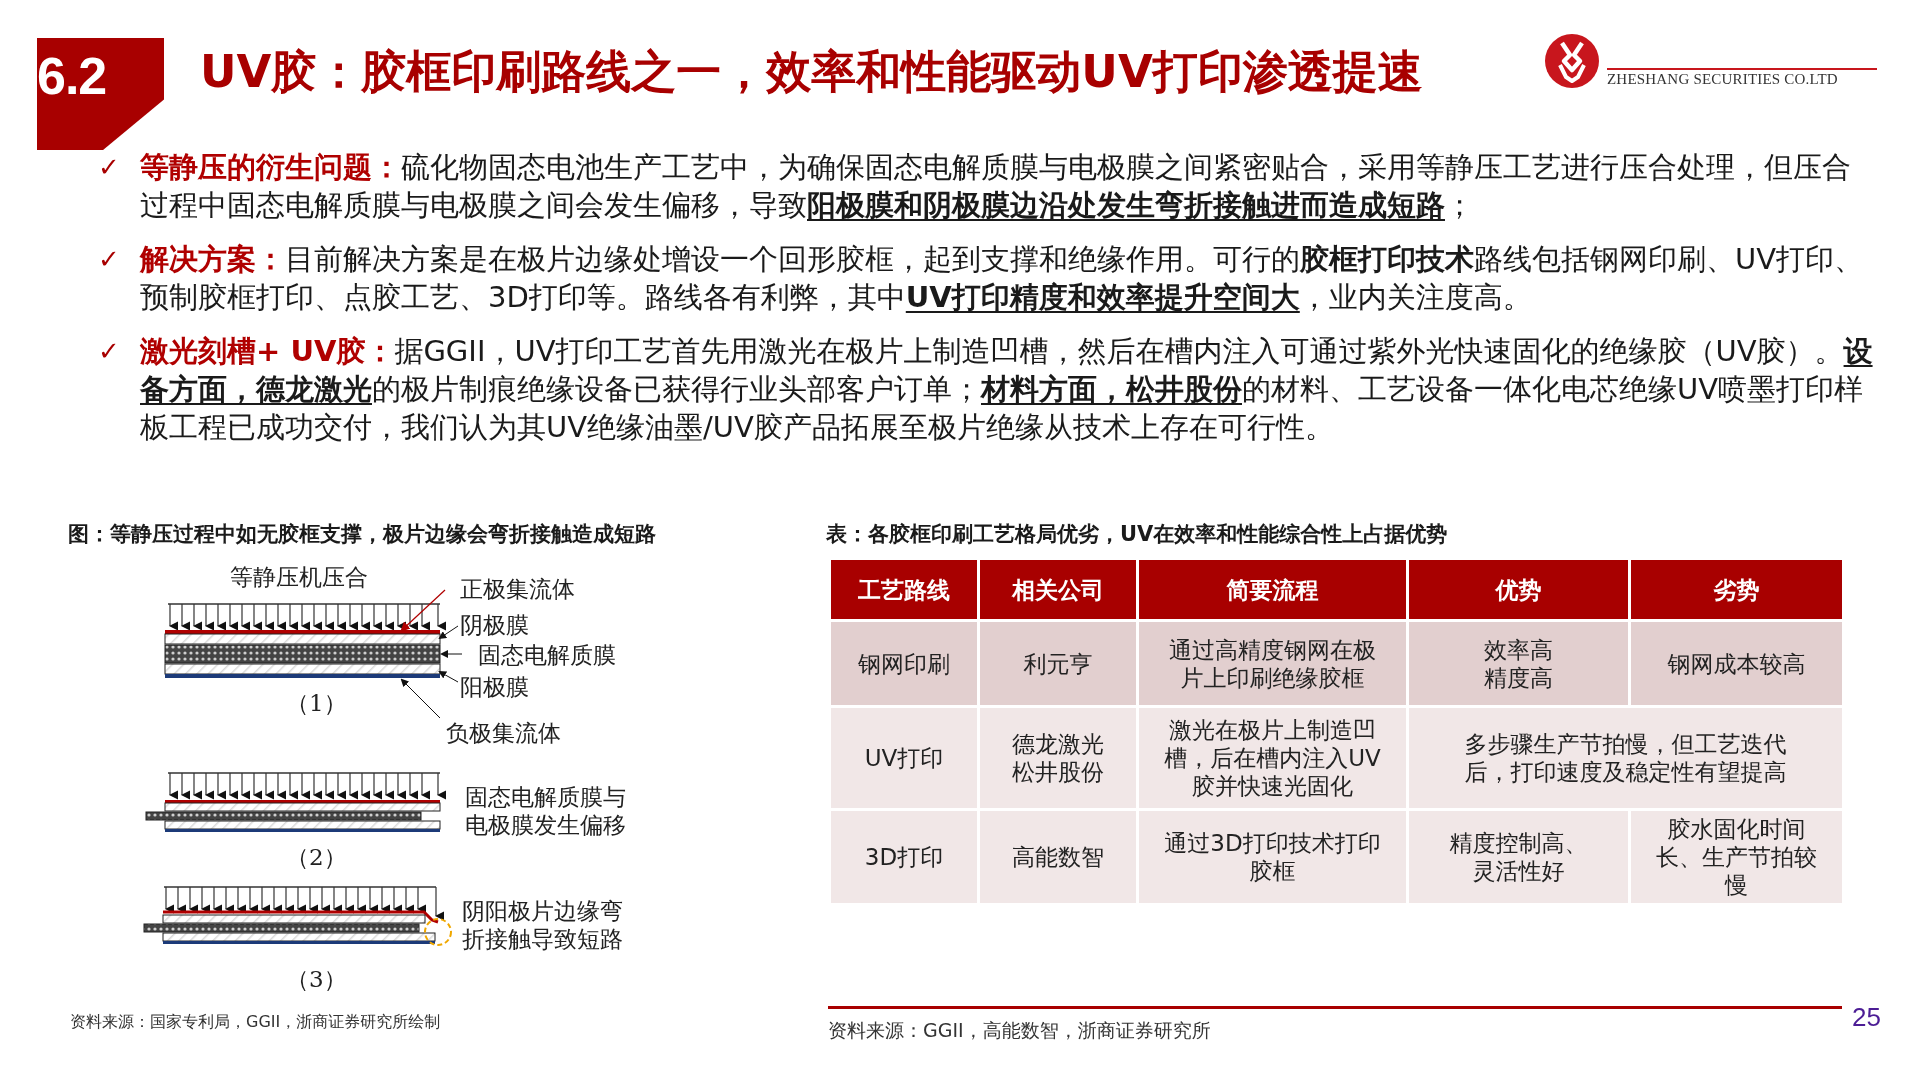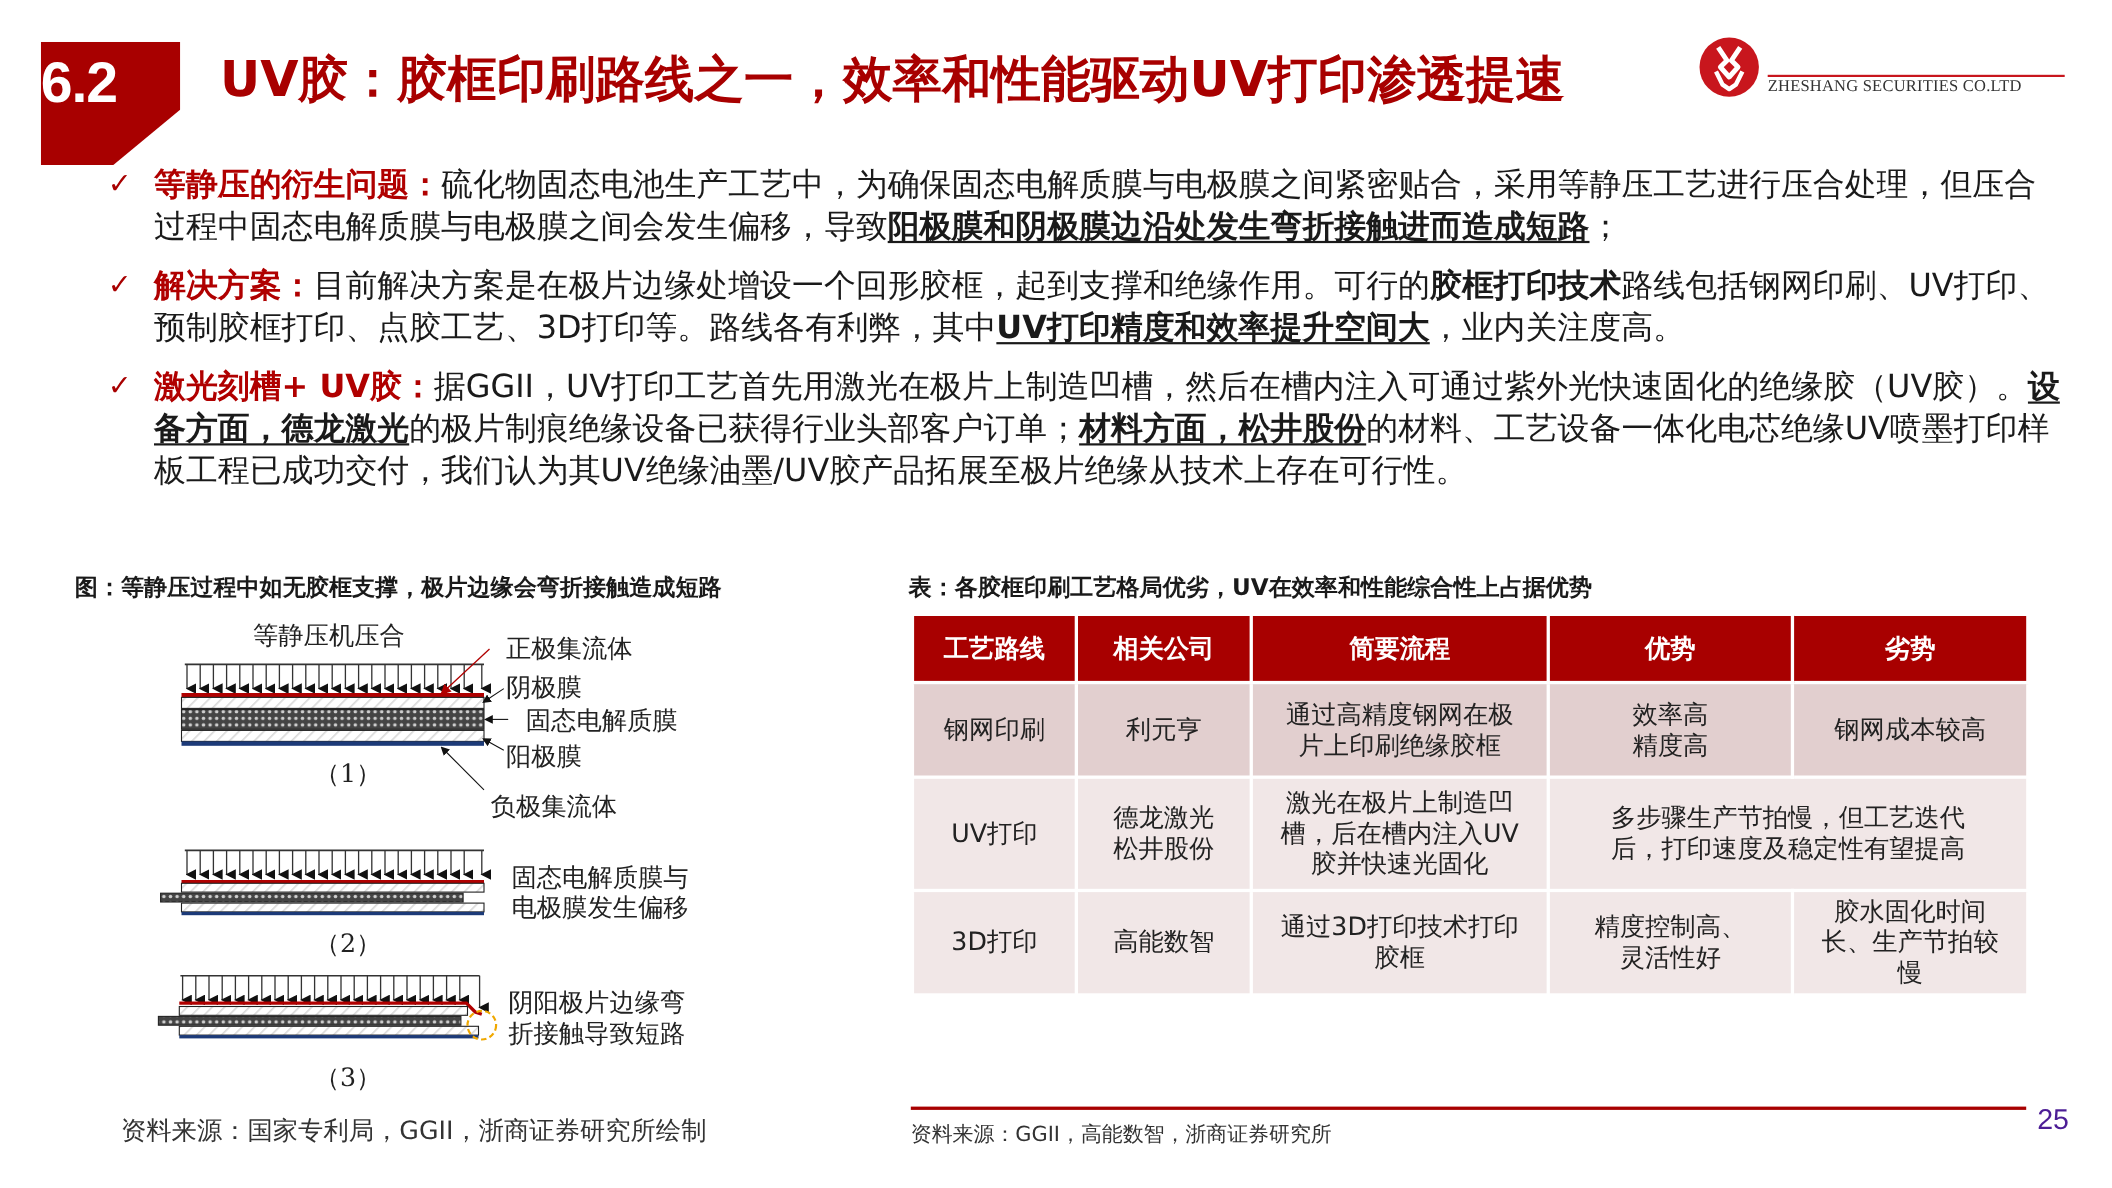--- a/index.html
+++ b/index.html
@@ -42,21 +42,21 @@
   .bullet { position: relative; padding-left: 42px; margin-bottom: 16px; font-size: 29px; line-height: 38px; color: #1a1a1a; }
   .check { position: absolute; left: 0; top: 0; color: #a80000; font-size: 26px; }
   .lead { color: #b00000; font-weight: 700; }
   .emph { font-weight: 700; text-decoration: underline; text-underline-offset: 4px; }
   .strong { font-weight: 700; }
 
   
   .fig-caption { position: absolute; left: 68px; top: 520px; font-size: 21px; font-weight: 700; color: #1a1a1a; white-space: nowrap; }
   .diagram { position: absolute; left: 140px; top: 560px; width: 560px; height: 440px; text-align: center; }
   .dlabel { position: absolute; font-family: "DejaVu Serif", serif; font-size: 23px; color: #222; white-space: nowrap; }
-  .source-left { position: absolute; left: 70px; top: 1012px; font-size: 23px; color: #333; white-space: nowrap; margin-left: 40px; }
+  .source-left { position: absolute; left: 70px; top: 1012px; font-size: 16px; color: #333; white-space: nowrap; }
 
   
   .tbl-caption { position: absolute; left: 826px; top: 520px; font-size: 21px; font-weight: 700; color: #1a1a1a; white-space: nowrap; }
   .tbl { position: absolute; left: 828px; top: 557px; width: 1014px; border-collapse: collapse; table-layout: fixed; }
   .tbl th, .tbl td {
     border: 3px solid #ffffff; text-align: center; vertical-align: middle;
     font-size: 23px; line-height: 28px; color: #222; padding: 4px 6px;
   }
   .tbl th { background: #a80000; color: #fff; font-weight: 700; height: 62px; font-size: 23px; }
   .tbl tr.r-a td { background: #e2cfcf; }

